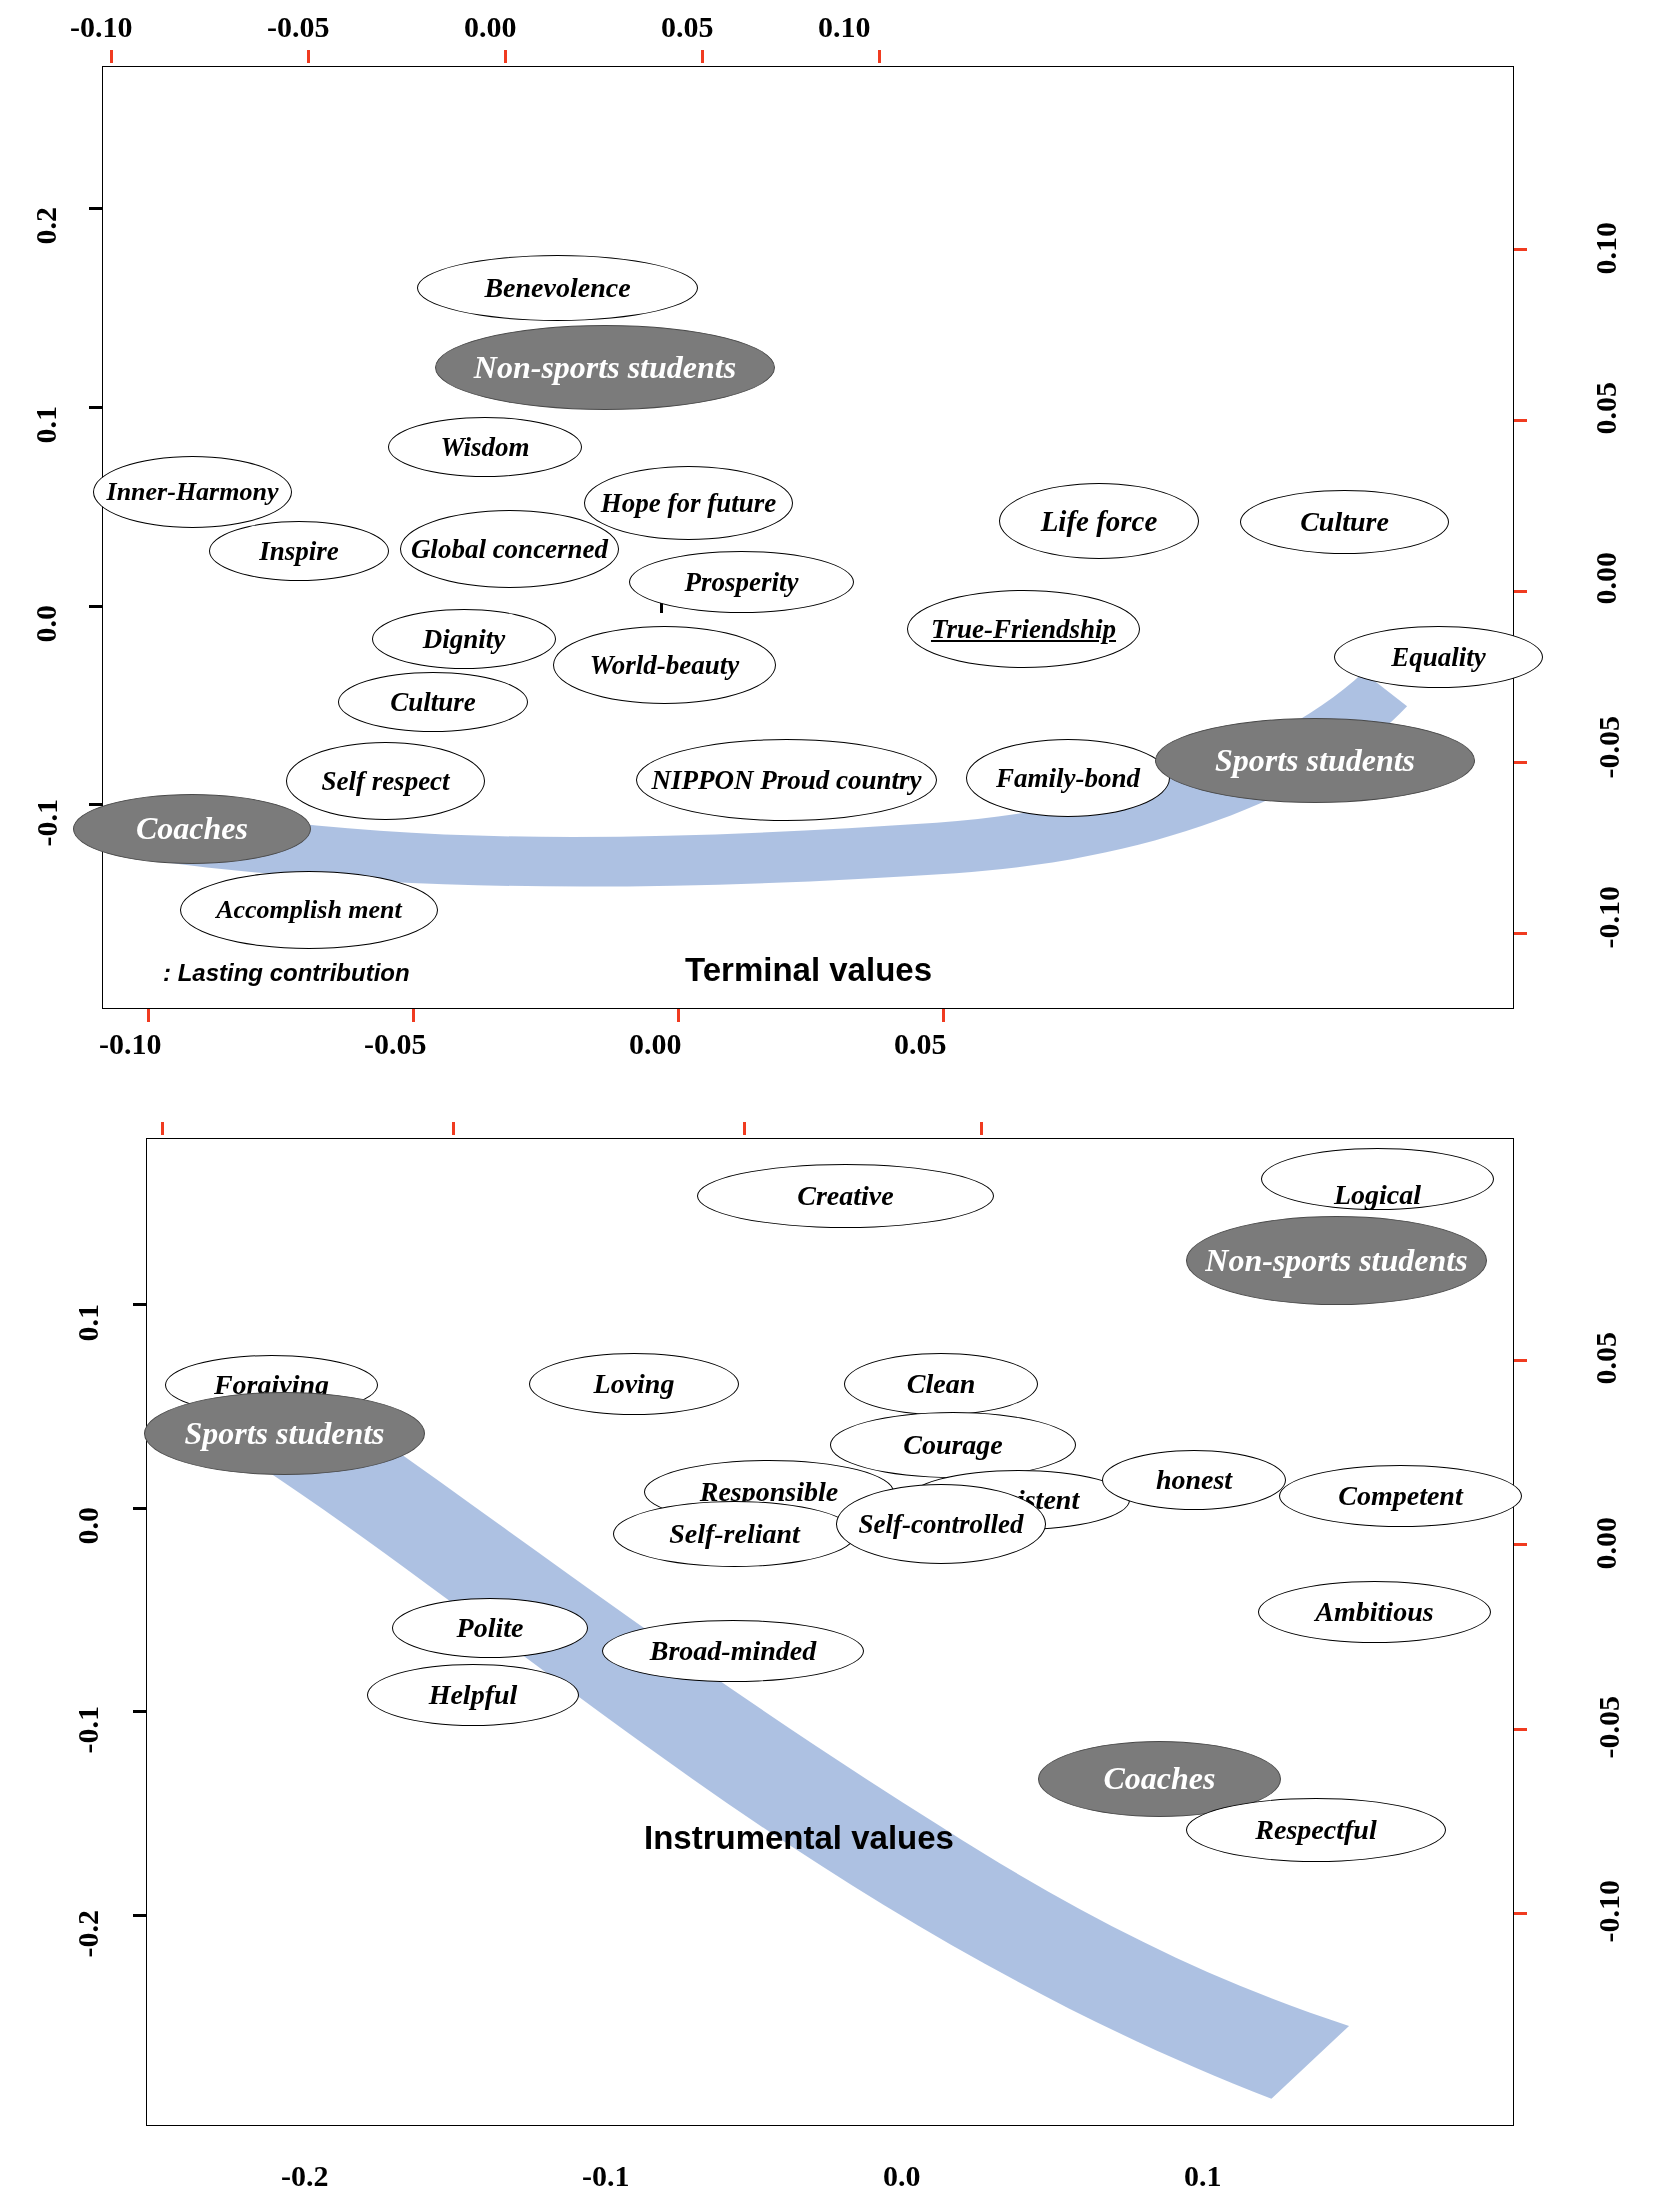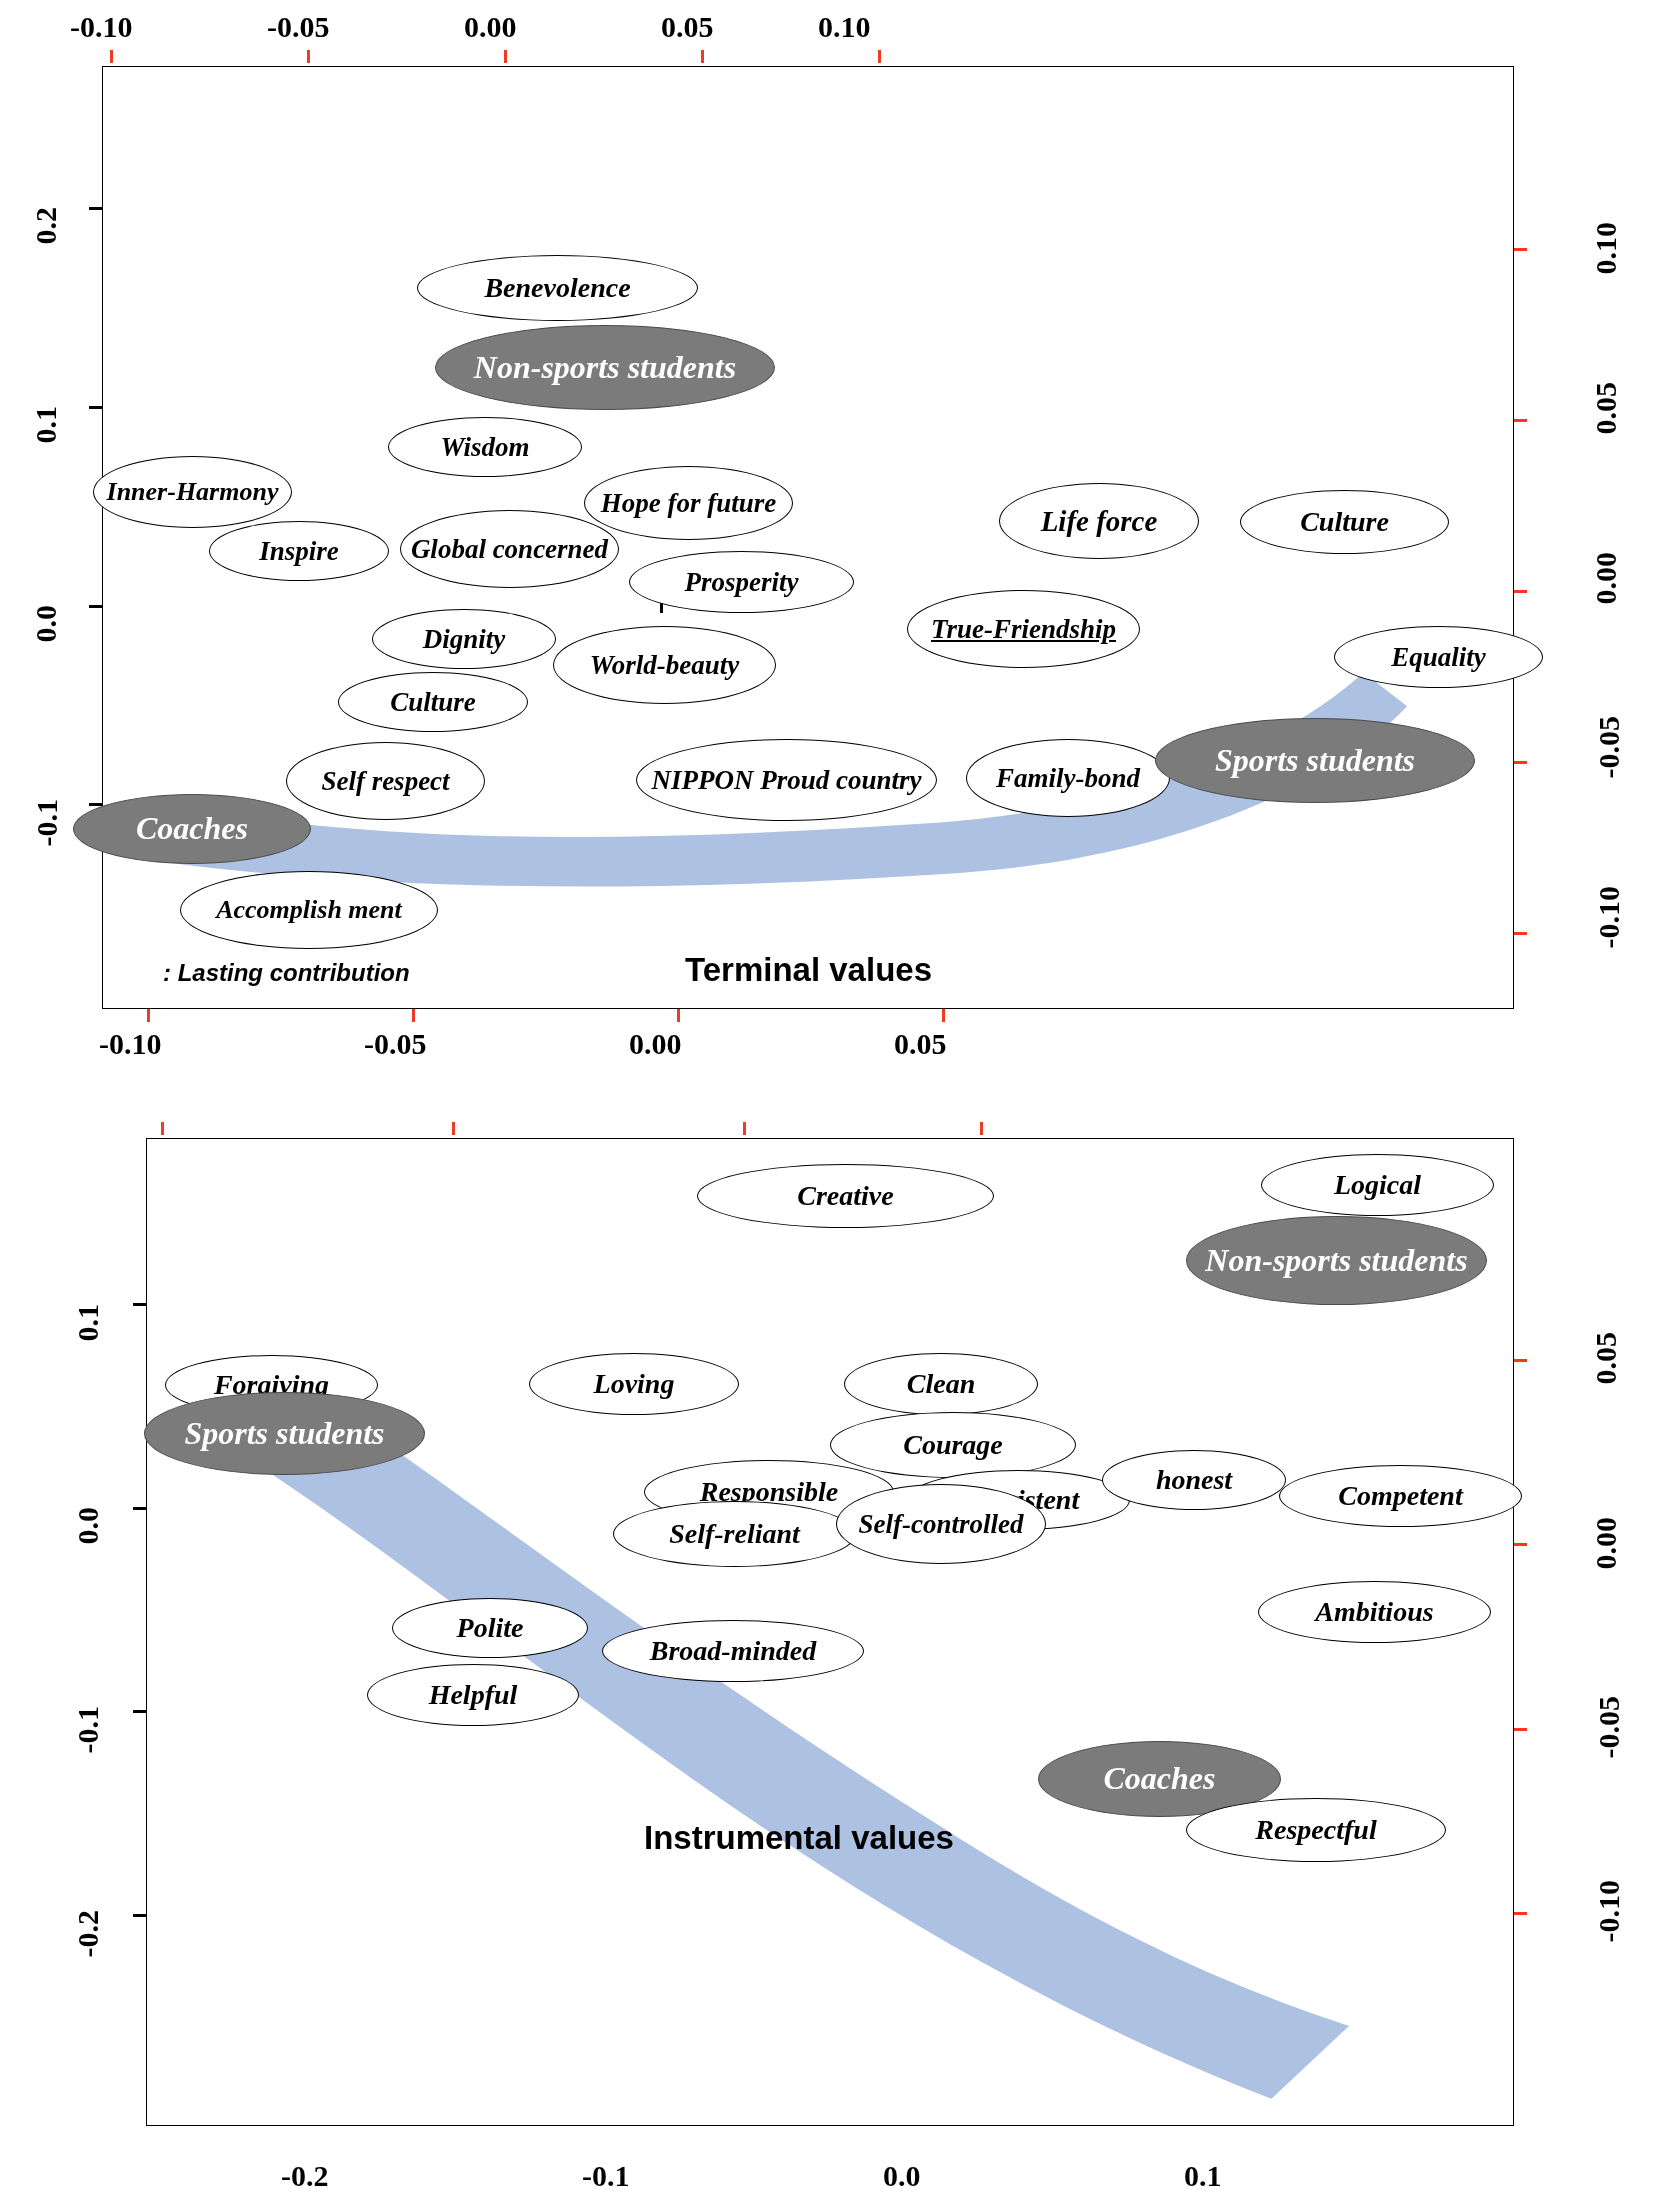--- a/index.html
+++ b/index.html
@@ -215,21 +215,21 @@
     <div class="tick-label" style="left:1184px; top:1058px;">0.1</div>
 
     <svg class="band" style="left:146px; top:37px;" width="1368" height="988" viewBox="0 0 1410 1018">
       <path d="M 40,290 C 260,420 480,620 760,790 C 900,875 1030,940 1160,990 L 1240,915 C 1100,870 960,800 820,710 C 540,535 320,360 128,232 Z" fill="#9fb6dd" opacity="0.85"></path>
     </svg>
 
     <div class="node" style="left:697px; top:63px; width:297px; height:64px; font-size:28px;">
         <span class="txt">Creative</span>
       </div>
 
-    <div class="node" style="left:1261px; top:53px; width:233px; height:62px; font-size:28px;">
+    <div class="node" style="left:1261px; top:47px; width:233px; height:62px; font-size:28px;align-items:flex-end;">
         <span class="txt">Logical</span>
       </div>
 
     <div class="node grey" style="left:1186px; top:115px; width:301px; height:89px; font-size:32px;">
         <span class="txt">Non-sports students</span>
       </div>
 
     <div class="node" style="left:165px; top:254px; width:213px; height:60px; font-size:28px;">
         <span class="txt">Forgiving</span>
       </div>

